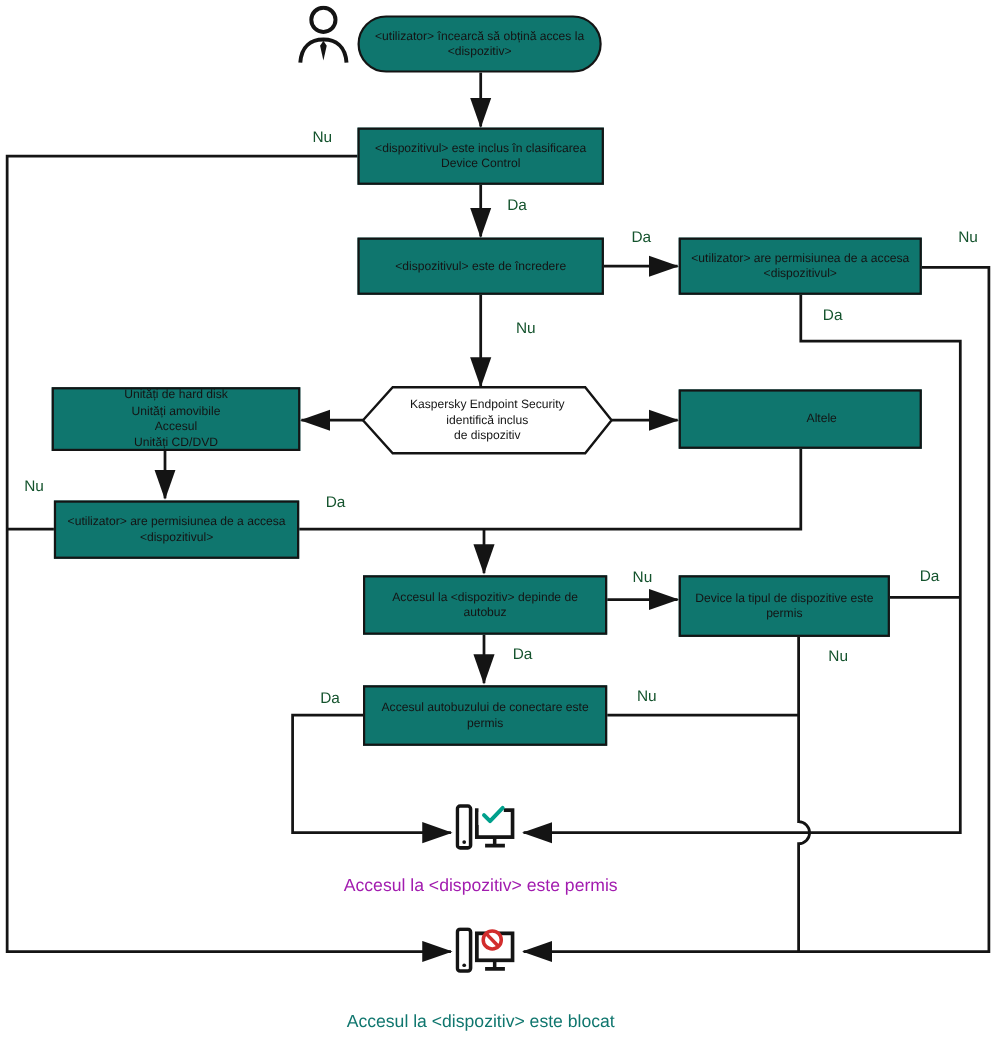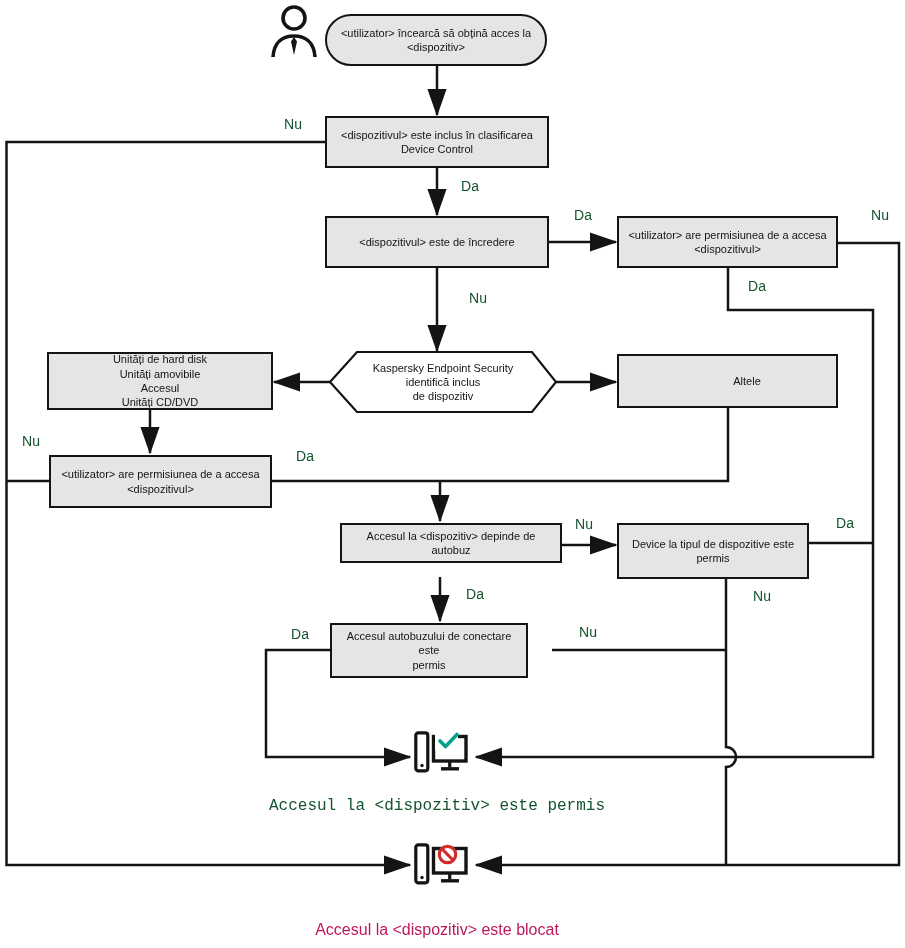--- a/index.html
+++ b/index.html
@@ -2,39 +2,39 @@
 <html><head>
 <meta charset="utf-8">
 <style>
   html,body{margin:0;padding:0;background:#ffffff;}
   .canvas{
     position:relative;width:905px;height:948px;background:#fff;
     font-family:"Liberation Sans",sans-serif;color:#141414;overflow:hidden;
   }
   svg.layer{position:absolute;left:0;top:0;z-index:1;}
   .node{
-    position:absolute;box-sizing:border-box;border:2.6px solid #141414;background:#e5e5e5;
+    position:absolute;box-sizing:border-box;border:2.6px solid #141414;background:#0f766e;
     display:flex;align-items:center;justify-content:center;text-align:center;
     font-size:11px;line-height:1.3;white-space:pre-line;z-index:3;padding:2px 6px;
   }
   .stadium{border-radius:28px;}
   .hexwrap{position:absolute;z-index:3;}
   .hextext{
     position:absolute;inset:0;display:flex;align-items:center;justify-content:center;
     text-align:center;font-size:11px;line-height:1.3;white-space:pre-line;padding:0 26px;
   }
   .elabel{
     position:absolute;z-index:4;font-size:14px;color:#14532d;
     transform:translate(-50%,-50%);white-space:nowrap;
   }
   .caption{
     position:absolute;z-index:4;font-size:16px;transform:translateX(-50%);white-space:nowrap;
   }
-  .caption.ok{color:#14532d;font-family:Liberation Mono, monospace;}
-  .caption.blocked{color:#be185d;text-align:right;}
+  .caption.ok{color:#a21caf;}
+  .caption.blocked{color:#0f766e;text-align:right;}
   .iconwrap{position:absolute;z-index:3;}
 </style>
 </head>
 <body>
 
 <div class="canvas">
 
   <svg class="layer" width="905" height="948" viewBox="0 0 905 948">
     <defs>
       <marker id="ah" viewBox="0 0 10 7" refX="9.5" refY="3.5" markerWidth="11" markerHeight="8" orient="auto">
@@ -94,26 +94,26 @@
   <div class="node" style="left:47px;top:352px;width:226px;height:58px;">Unități de hard disk
 Unități amovibile
 Accesul
 Unități CD/DVD</div>
 
   <div class="node" style="left:617px;top:354px;width:221px;height:54px;padding-left:45px;">Altele</div>
 
   <div class="node" style="left:49px;top:455px;width:223px;height:53px;">&lt;utilizator&gt; are permisiunea de a accesa
 &lt;dispozitivul&gt;</div>
 
-  <div class="node" style="left:340px;top:523px;width:222px;height:40px;">Accesul la &lt;dispozitiv&gt; depinde de autobuz</div>
+  <div class="node" style="left:330px;top:523px;width:222px;height:54px;">Accesul la &lt;dispozitiv&gt; depinde de autobuz</div>
 
   <div class="node" style="left:617px;top:523px;width:192px;height:56px;">Device la tipul de dispozitive este
 permis</div>
 
-  <div class="node" style="left:330px;top:623px;width:198px;height:55px;">Accesul autobuzului de conectare este
+  <div class="node" style="left:330px;top:623px;width:222px;height:55px;">Accesul autobuzului de conectare este
 permis</div>
 
   <span class="elabel" style="left:293px;top:124px;">Nu</span>
   <span class="elabel" style="left:470px;top:186px;">Da</span>
   <span class="elabel" style="left:583px;top:215px;">Da</span>
   <span class="elabel" style="left:478px;top:298px;">Nu</span>
   <span class="elabel" style="left:880px;top:215px;">Nu</span>
   <span class="elabel" style="left:757px;top:286px;">Da</span>
   <span class="elabel" style="left:31px;top:441px;">Nu</span>
   <span class="elabel" style="left:305px;top:456px;">Da</span>

